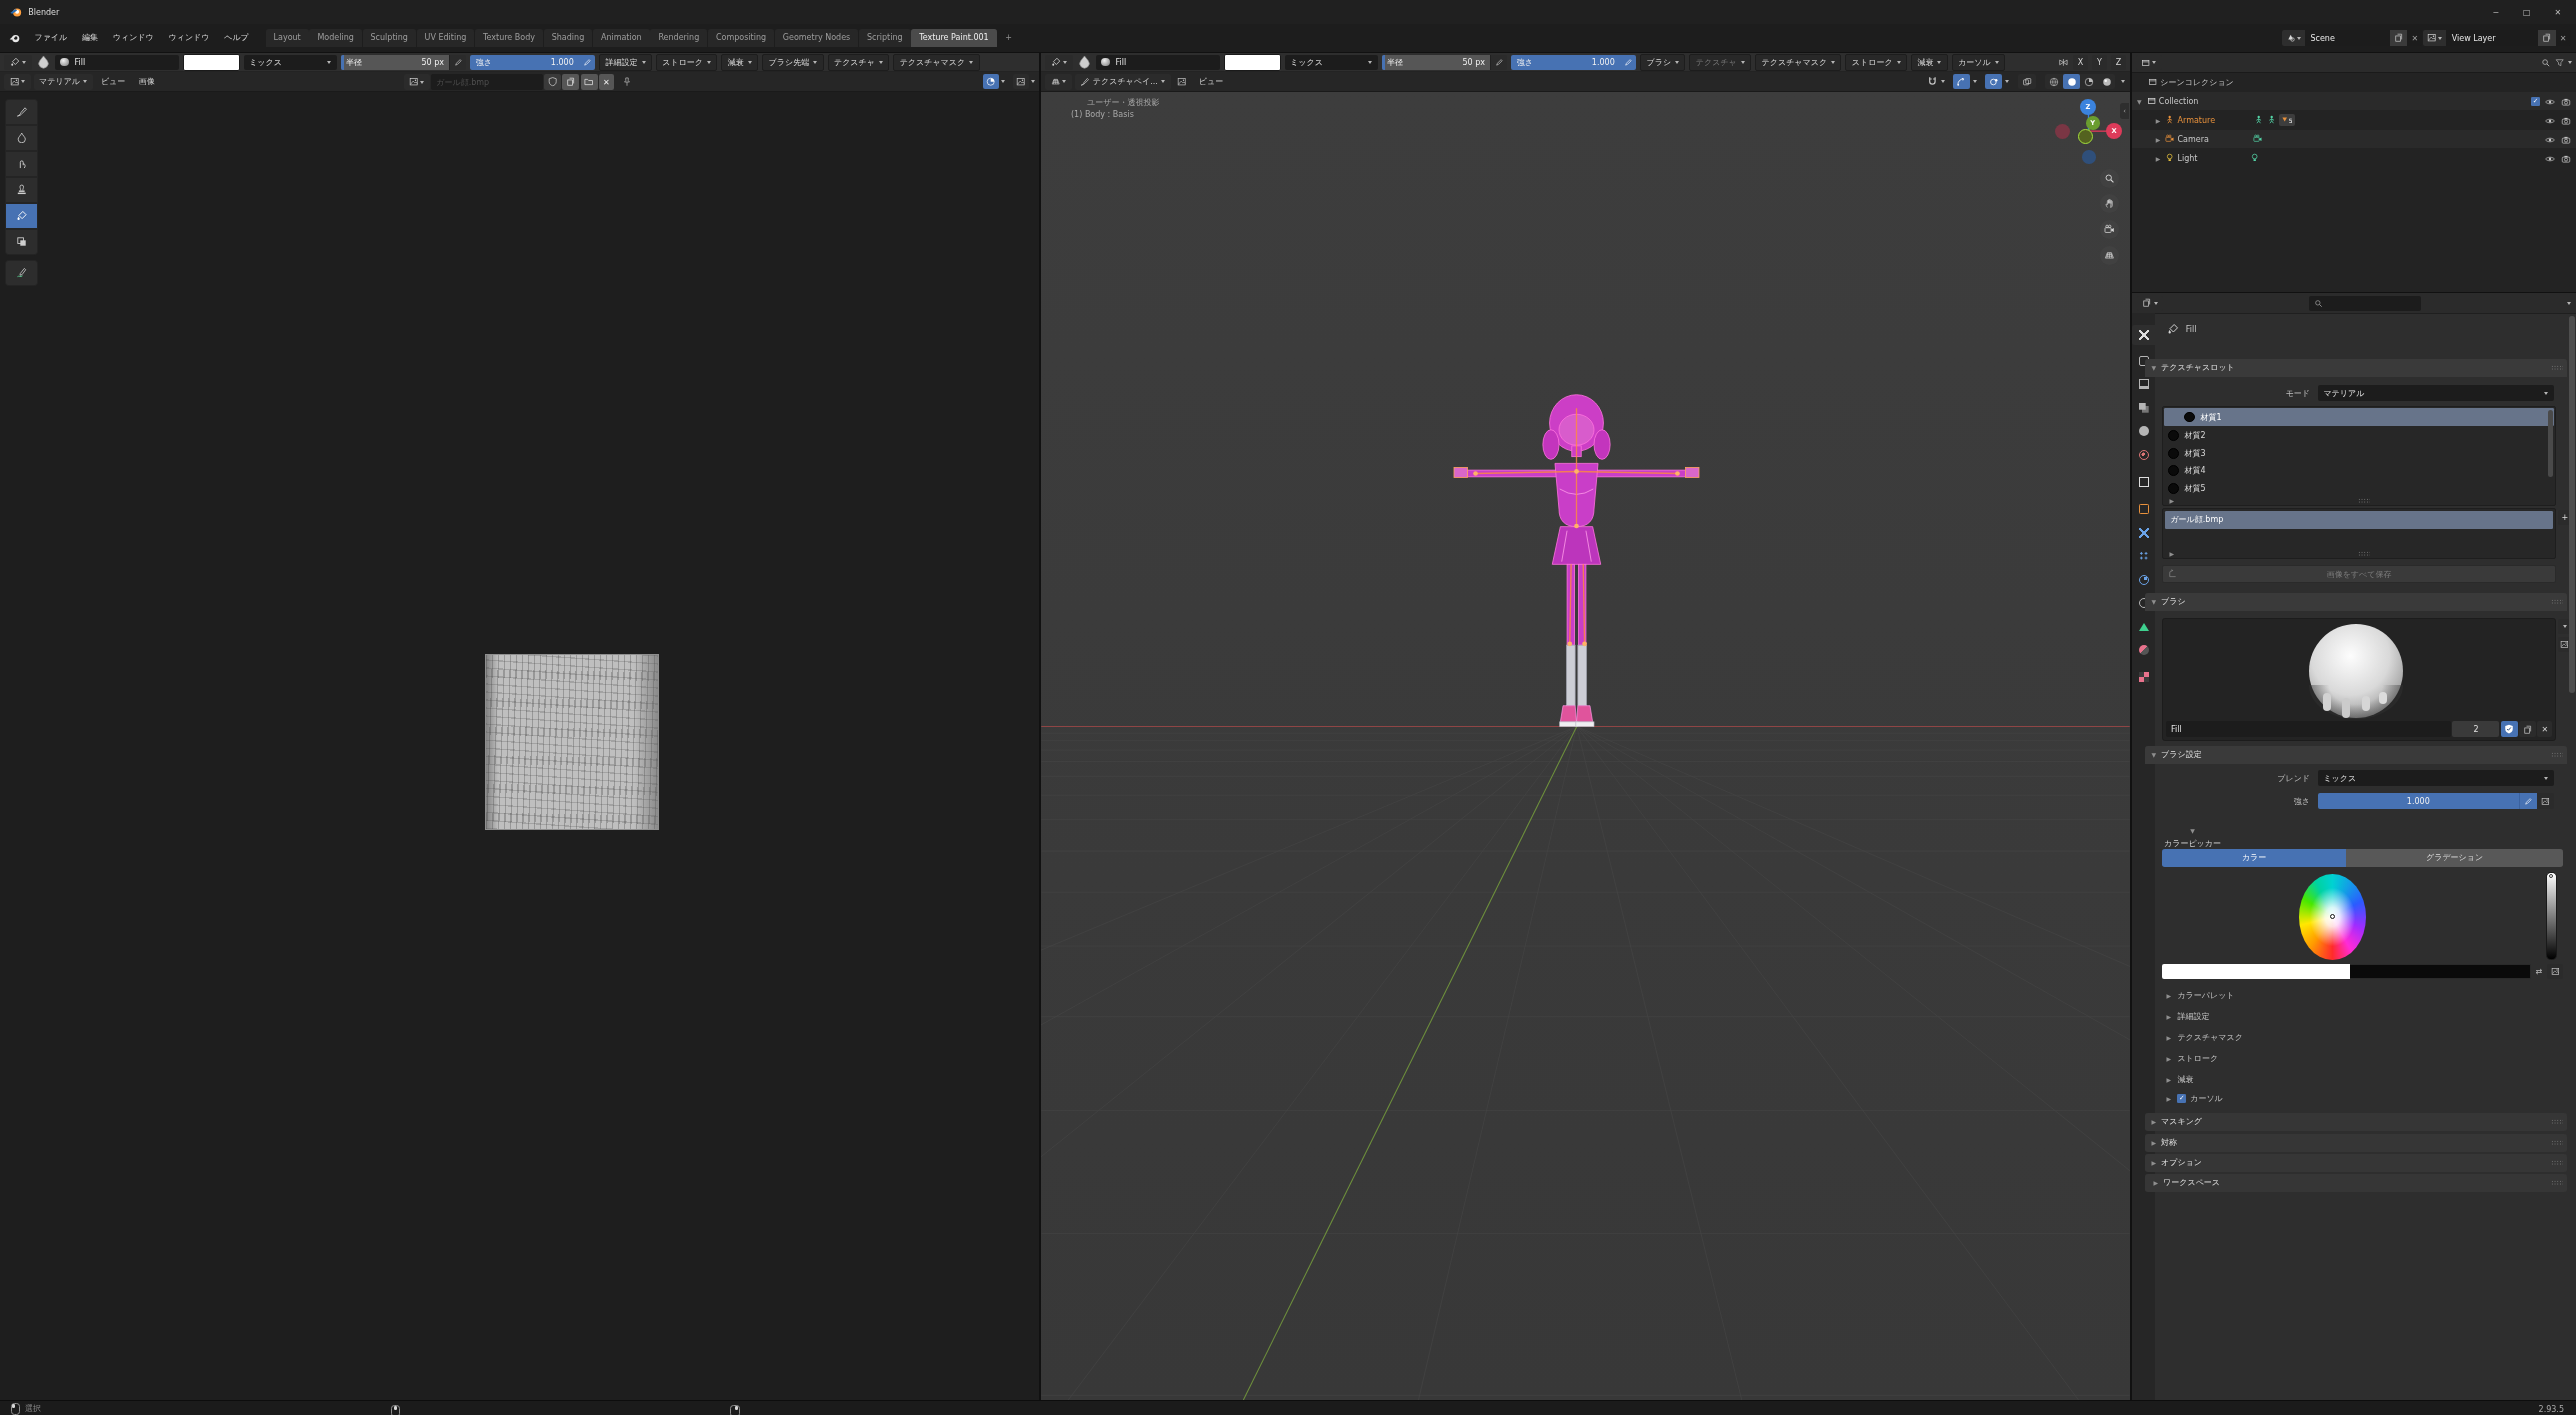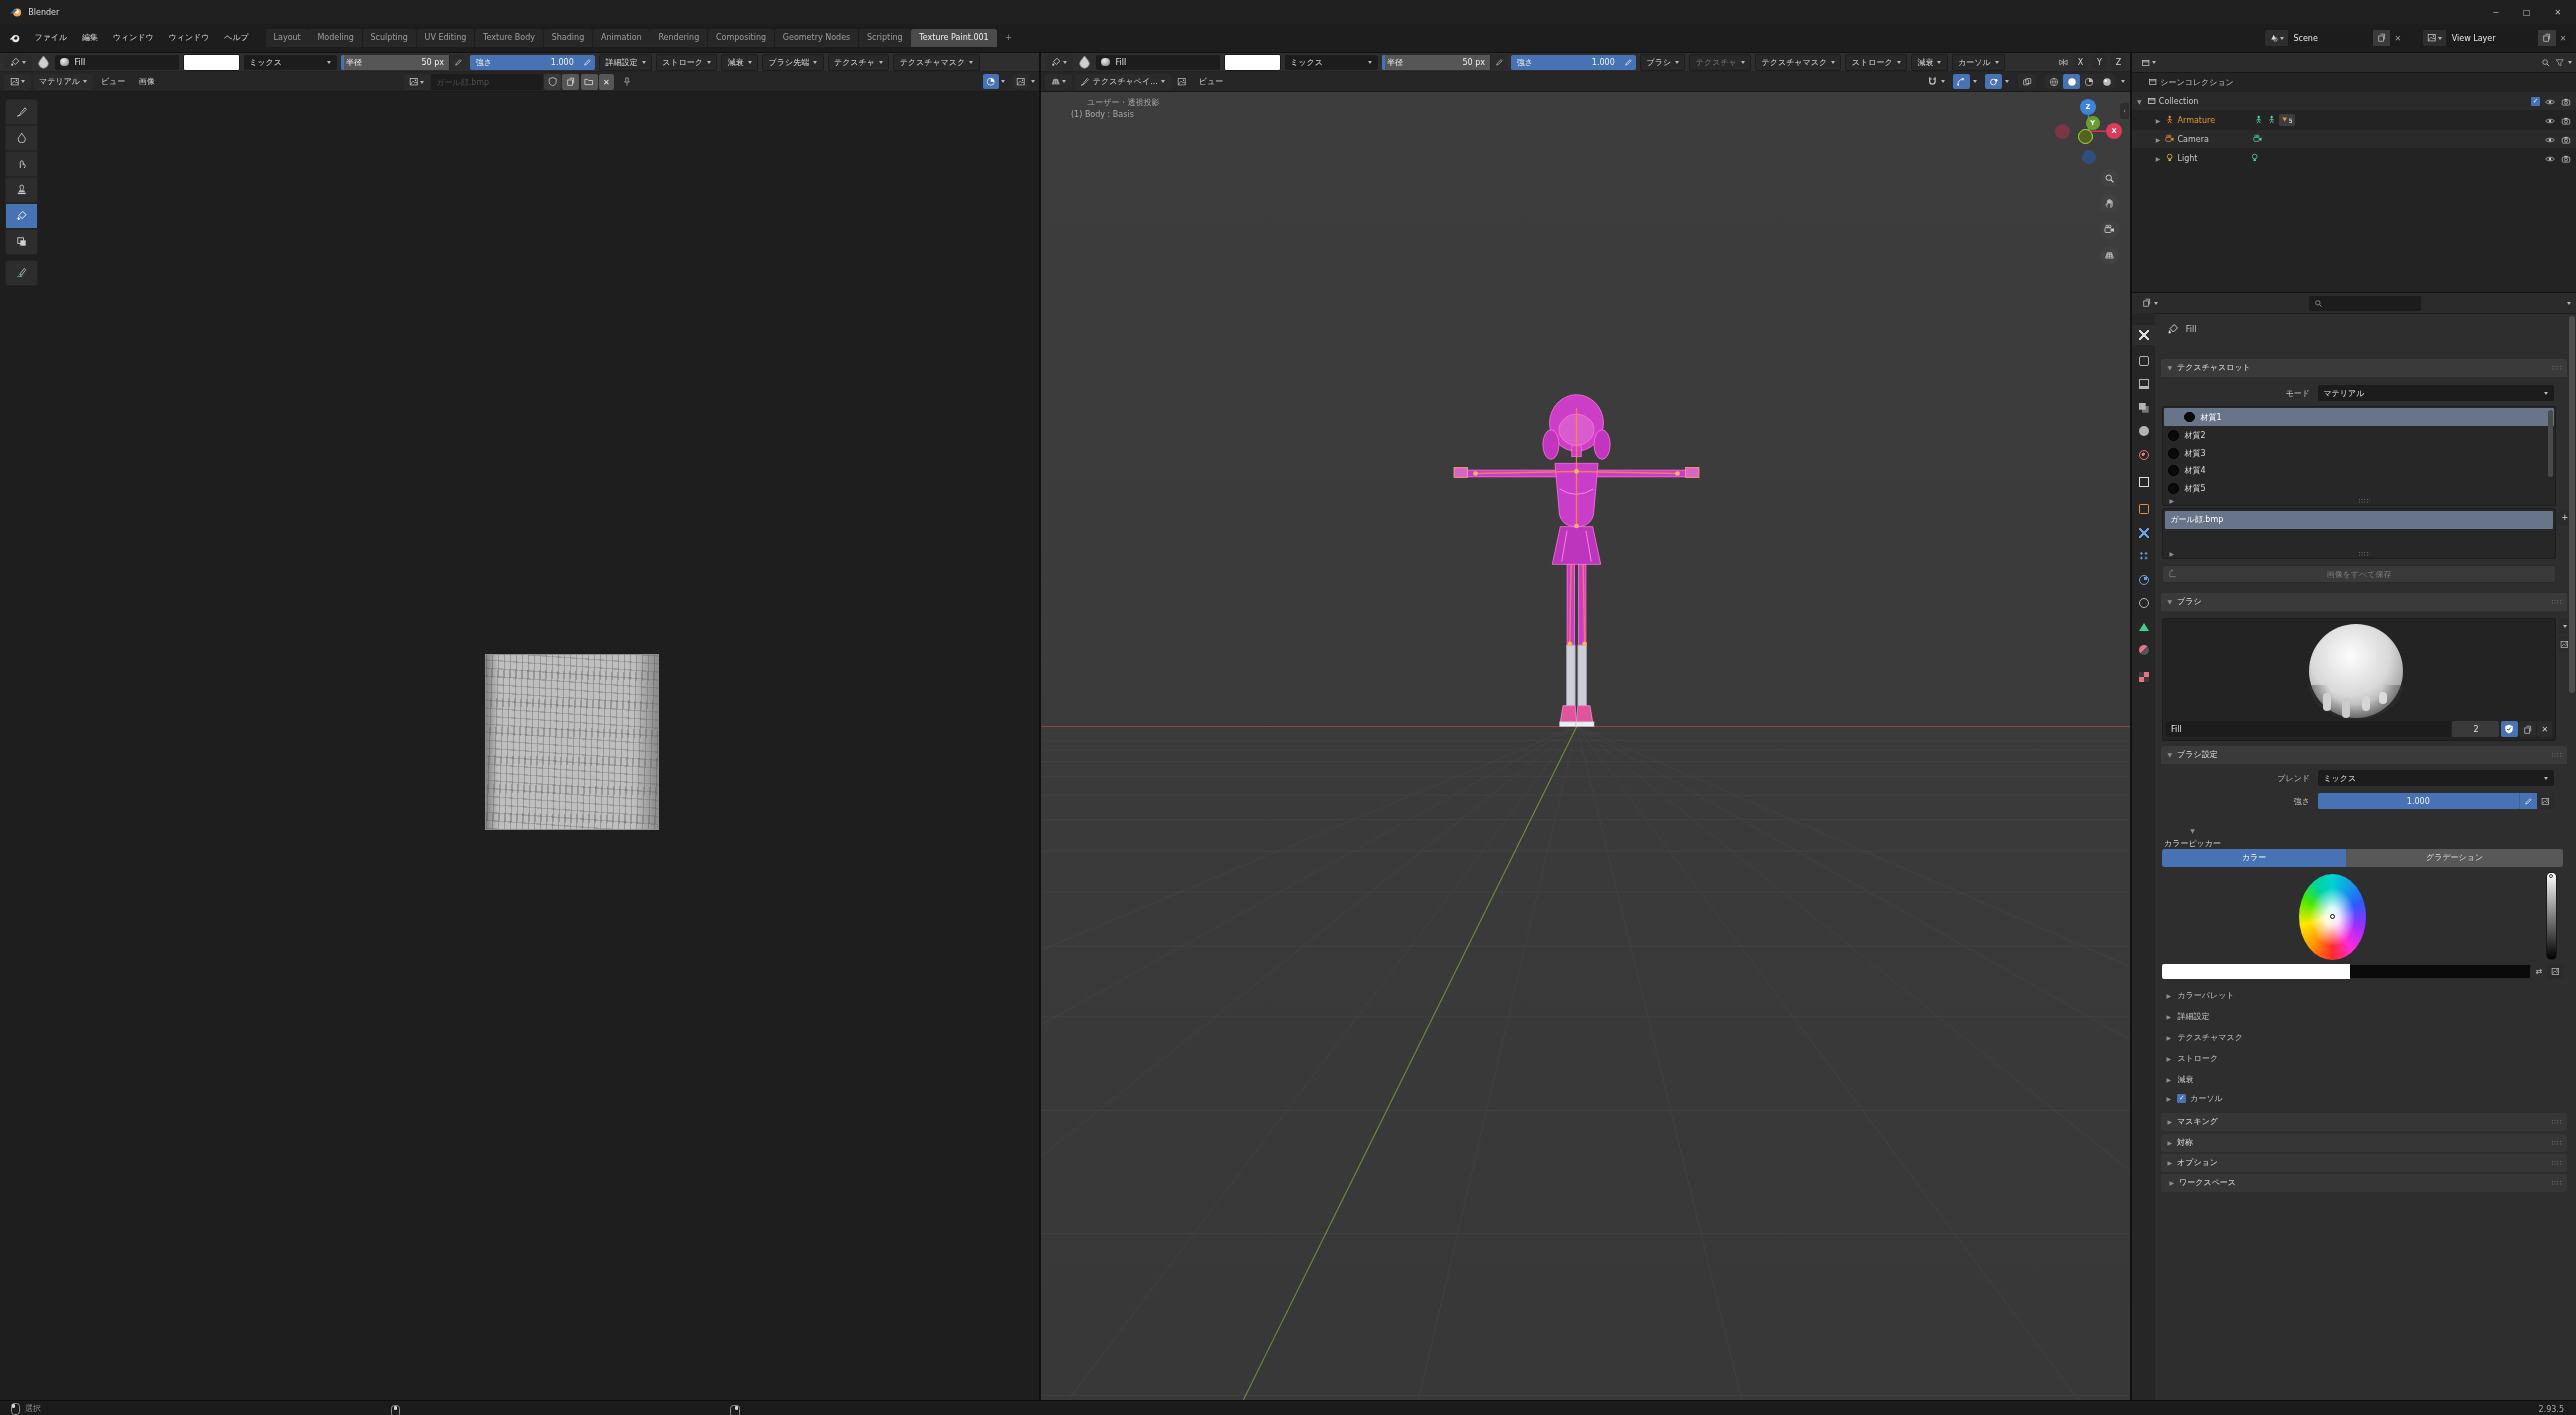--- a/index.html
+++ b/index.html
@@ -56,21 +56,21 @@
   .toolbtn.active{background:#4772b3;color:#fff;}
   .toolbtn.alone{border-radius:3.4px;margin-top:5.4px;}
 
   
   .olrow{position:absolute;left:0;right:0;height:18px;display:flex;align-items:center;gap:2.7px;padding:0 2.7px;box-sizing:border-box;}
   .olstripe{background:#2a2a2a;}
   .olright{position:absolute;display:flex;gap:5.4px;align-items:center;}
 
   
   .prow{position:absolute;display:flex;align-items:center;}
-  .phdr{position:absolute;left:29px;right:9.4px;height:17.5px;background:#3a3a3a;border-radius:2.7px 2.7px 0 0;display:flex;align-items:center;gap:2.7px;padding:0 4px;box-sizing:border-box;color:#e2e2e2;}
+  .phdr{position:absolute;left:13px;right:9.4px;height:17.5px;background:#3a3a3a;border-radius:2.7px 2.7px 0 0;display:flex;align-items:center;gap:2.7px;padding:0 4px;box-sizing:border-box;color:#e2e2e2;}
   .phdr.flat{border-radius:2.7px;background:#363636;}
   .plist{position:absolute;background:#272727;border:0.7px solid #1e1e1e;border-radius:2px;}
   .matrow{height:17.5px;display:flex;align-items:center;gap:5.4px;padding:0 5.4px;color:#d8d8d8;}
   .matrow.sel{background:#67748a;color:#fff;border-radius:1.3px;}
   .blackdot{width:8.8px;height:8.8px;border-radius:50%;background:#0a0a0a;border:0.7px solid #000;}
   .ticon{width:10px;height:10px;}
   .ptab{position:absolute;left:0;width:23px;height:20px;display:flex;align-items:center;justify-content:center;}
   .ptab.active{background:#2e2e2e;border-radius:2.7px 0 0 2.7px;}
 
   
@@ -268,21 +268,21 @@
     <span class="wtab">Texture Body</span>
     <span class="wtab">Shading</span>
     <span class="wtab">Animation</span>
     <span class="wtab">Rendering</span>
     <span class="wtab">Compositing</span>
     <span class="wtab">Geometry Nodes</span>
     <span class="wtab">Scripting</span>
     <span class="wtab active">Texture Paint.001</span>
     <span class="wtab" style="background:transparent;color:#8f8f8f;">+</span>
     <span class="grow"></span>
-    <div class="idsel" style="margin-right:18px;justify-content:center;">
+    <div class="idsel" style="margin-right:1px;justify-content:center;">
       <span class="ib">
           <svg class="ic" width="9.4" height="9.4" viewBox="0 0 16 16">
             <path d="M4 11 L8 3 L12 11 Z" fill="#d8d8d8"></path>
             <circle cx="11" cy="11" r="3" fill="none" stroke="#d8d8d8" stroke-width="1.2"></circle>
           </svg>
           <span class="tri-d"></span>
         </span>
       <span class="nm" style="width:74px;">Scene</span>
       <span class="sq">
           <svg class="ic" width="9.4" height="9.4" viewBox="0 0 16 16" color="#d0d0d0">

